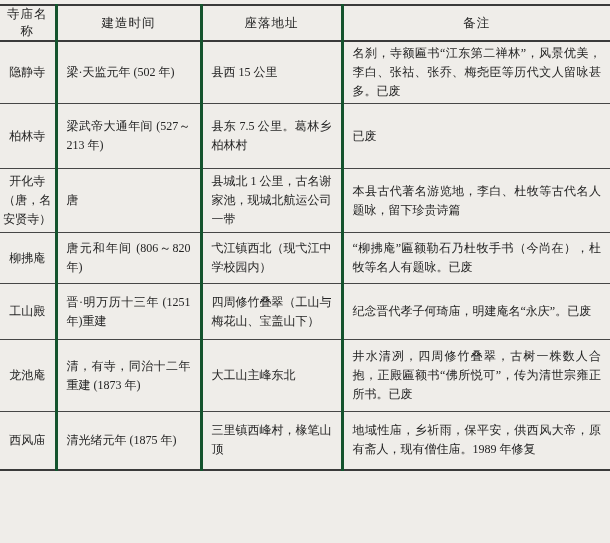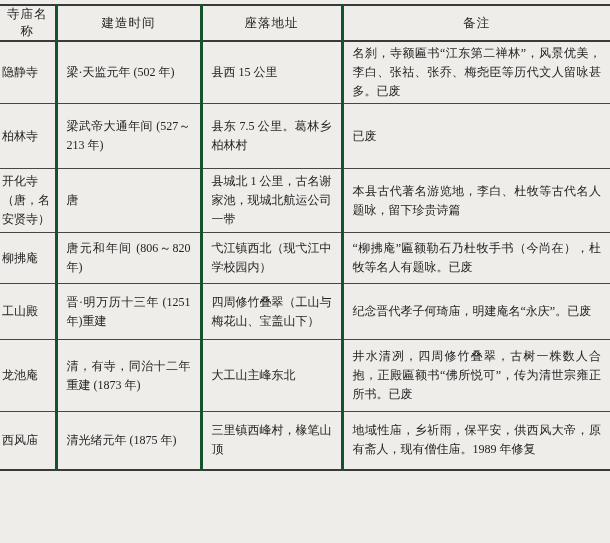--- a/index.html
+++ b/index.html
@@ -42,21 +42,21 @@
   tbody td {
     border-bottom: 1px solid #464646;
     vertical-align: middle;
     line-height: 19px;
     padding: 2px 9px;
     box-sizing: border-box;
   }
   tbody tr:last-child td { border-bottom: none; }
   .vline { border-left: 3px solid #14532d; }
   td.c-name {
-    text-align: left;
+    text-align: center;
     white-space: pre-line;
     padding: 2px 2px;
   }
   td.c-time, td.c-addr, td.c-note {
     text-align: justify;
     text-justify: inter-character;
   }
   
   tbody tr:nth-child(1) { height: 62px; }
   tbody tr:nth-child(2) { height: 65px; margin-left: 40px; }

